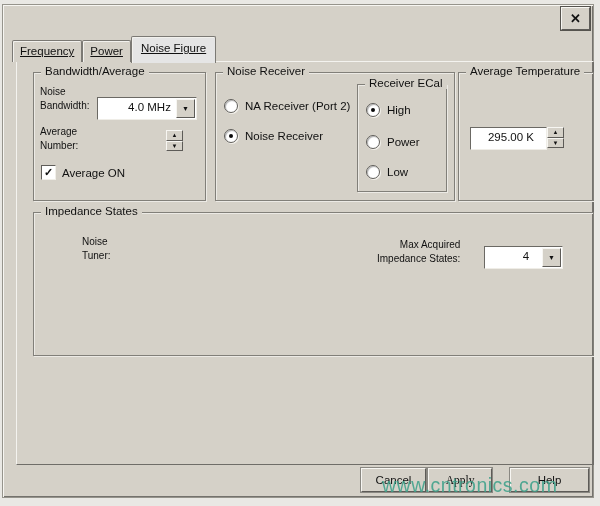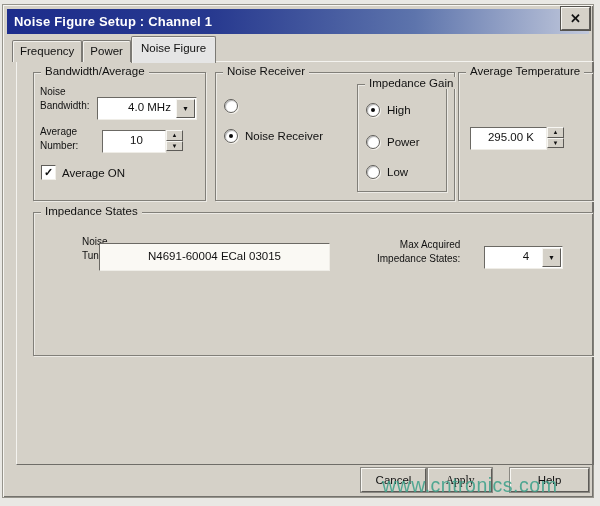--- a/index.html
+++ b/index.html
@@ -9,21 +9,21 @@
   .win{position:absolute;left:3px;top:5px;width:590px;height:492px;background:#d5d1c8;
        box-shadow:inset 1px 1px 0 #f7f6f2, inset -1px -1px 0 #74726d, 0 0 0 1px #96948c;}
   .titlebar{position:absolute;left:4px;top:4px;width:582px;height:25px;
        background:linear-gradient(to right,#1d2d8c 0%,#27398f 35%,#5d74ac 70%,#c2c9dc 100%);
        display:flex;align-items:center;}
   .title{color:#fff;font-weight:bold;font-size:13px;padding-left:7px;letter-spacing:.2px;}
   .closebtn{position:absolute;right:3px;top:2px;width:27px;height:21px;background:#d5d1c8;
        border:1px solid;border-color:#f7f6f2 #5d5b57 #5d5b57 #f7f6f2;
        box-shadow:0 0 0 1px #55534e;display:flex;align-items:center;justify-content:center;
        font-size:13px;font-weight:bold;color:#111;cursor:default;}
-  .tabs{position:absolute;left:9px;top:31px;height:26px;display:flex;align-items:flex-end;z-index:5;}
+  .tabs{position:absolute;left:9px;top:31px;height:26px;display:flex;align-items:flex-end;z-index:5;text-decoration:underline;}
   .tab{height:21px;padding:0 7px;line-height:20px;font-size:11.5px;background:#d5d1c8;
        border:1px solid #7b7974;border-bottom:none;border-top-left-radius:2px;border-top-right-radius:2px;
        box-shadow:inset 1px 1px 0 #f2f1ed;}
   .tab.active{height:26px;line-height:23px;padding:0 9px;position:relative;z-index:6;margin-bottom:-1px;
        background:#e5e5e5;}
   .panel{position:absolute;left:13px;top:56px;width:576px;height:402px;
        border:1px solid;border-color:#f4f3ef #6f6d68 #6f6d68 #f4f3ef;}
   .group{position:absolute;border:1px solid #817f79;
        box-shadow:inset 1px 1px 0 #eceae5, 1px 1px 0 #eceae5;}
   .group-title{position:absolute;top:-8px;left:7px;background:#d5d1c8;padding:0 4px;
@@ -53,23 +53,20 @@
        font-size:11.5px;display:flex;align-items:center;justify-content:center;cursor:default;}
   .btn.default{box-shadow:0 0 0 2px #1f1f1f;}
   .watermark{position:absolute;left:382px;top:474px;font-size:19.5px;letter-spacing:.5px;
        color:rgba(62,160,138,.88);z-index:20;pointer-events:none;white-space:nowrap;text-align:right;}
 </style>
 </head>
 <body>
 
 <div class="win">
 
-  <div class="titlebar">
-    <span class="title">Noise Figure Setup : Channel 1</span>
-  </div>
   <div class="closebtn">
     <span>✕</span>
   </div>
 
   <div class="tabs">
     <div class="tab">Frequency</div>
     <div class="tab">Power</div>
     <div class="tab active">Noise Figure</div>
   </div>
 
@@ -82,23 +79,20 @@
 Bandwidth:</span>
       <div class="field" style="left:63px;top:24px;width:98px;height:21px;">
         <span class="txt">4.0 MHz</span>
         <span class="combo-btn">
           <span>▼</span>
         </span>
       </div>
 
       <span class="lbl2" style="left:6px;top:52px;">Average
 Number:</span>
-      <div class="field" style="left:68px;top:57px;width:62px;height:21px;">
-        <span class="txt">10</span>
-      </div>
       <div class="spin" style="left:132px;top:57px;width:17px;height:21px;">
         <span class="spin-btn">
             <span>▲</span>
           </span>
         <span class="spin-btn">
             <span>▼</span>
           </span>
       </div>
 
       <div class="check-row" style="left:7px;top:92px;">
@@ -107,28 +101,29 @@
           </span>
         <span>Average ON</span>
       </div>
     </div>
 
     <div class="group" style="left:198px;top:10px;width:238px;height:127px;">
       <span class="group-title">Noise Receiver</span>
 
       <div class="radio-row" style="left:8px;top:26px;">
         <span class="radio"></span>
+        <span>NA Receiver (Port 2)</span>
       </div>
       <div class="radio-row" style="left:8px;top:56px;">
         <span class="radio on"></span>
         <span>Noise Receiver</span>
       </div>
 
       <div class="group" style="left:141px;top:11px;width:88px;height:106px;">
-        <span class="group-title">Impedance Gain</span>
+        <span class="group-title">Receiver ECal</span>
         <div class="radio-row" style="left:8px;top:18px;">
           <span class="radio on"></span>
           <span>High</span>
         </div>
         <div class="radio-row" style="left:8px;top:50px;">
           <span class="radio"></span>
           <span>Power</span>
         </div>
         <div class="radio-row" style="left:8px;top:80px;">
           <span class="radio"></span>
@@ -150,23 +145,20 @@
             <span>▼</span>
           </span>
       </div>
     </div>
 
     <div class="group" style="left:16px;top:150px;width:559px;height:142px;">
       <span class="group-title">Impedance States</span>
 
       <span class="lbl2" style="left:48px;top:22px;">Noise
 Tuner:</span>
-      <div class="field tuner-field" style="left:65px;top:30px;width:229px;height:26px;">
-        <span>N4691-60004 ECal 03015</span>
-      </div>
 
       <span class="lbl2" style="left:343px;top:25px;text-align:right;">Max Acquired
 Impedance States:</span>
       <div class="field" style="left:450px;top:33px;width:77px;height:21px;">
         <span class="txt">4</span>
         <span class="combo-btn">
           <span>▼</span>
         </span>
       </div>
     </div>

